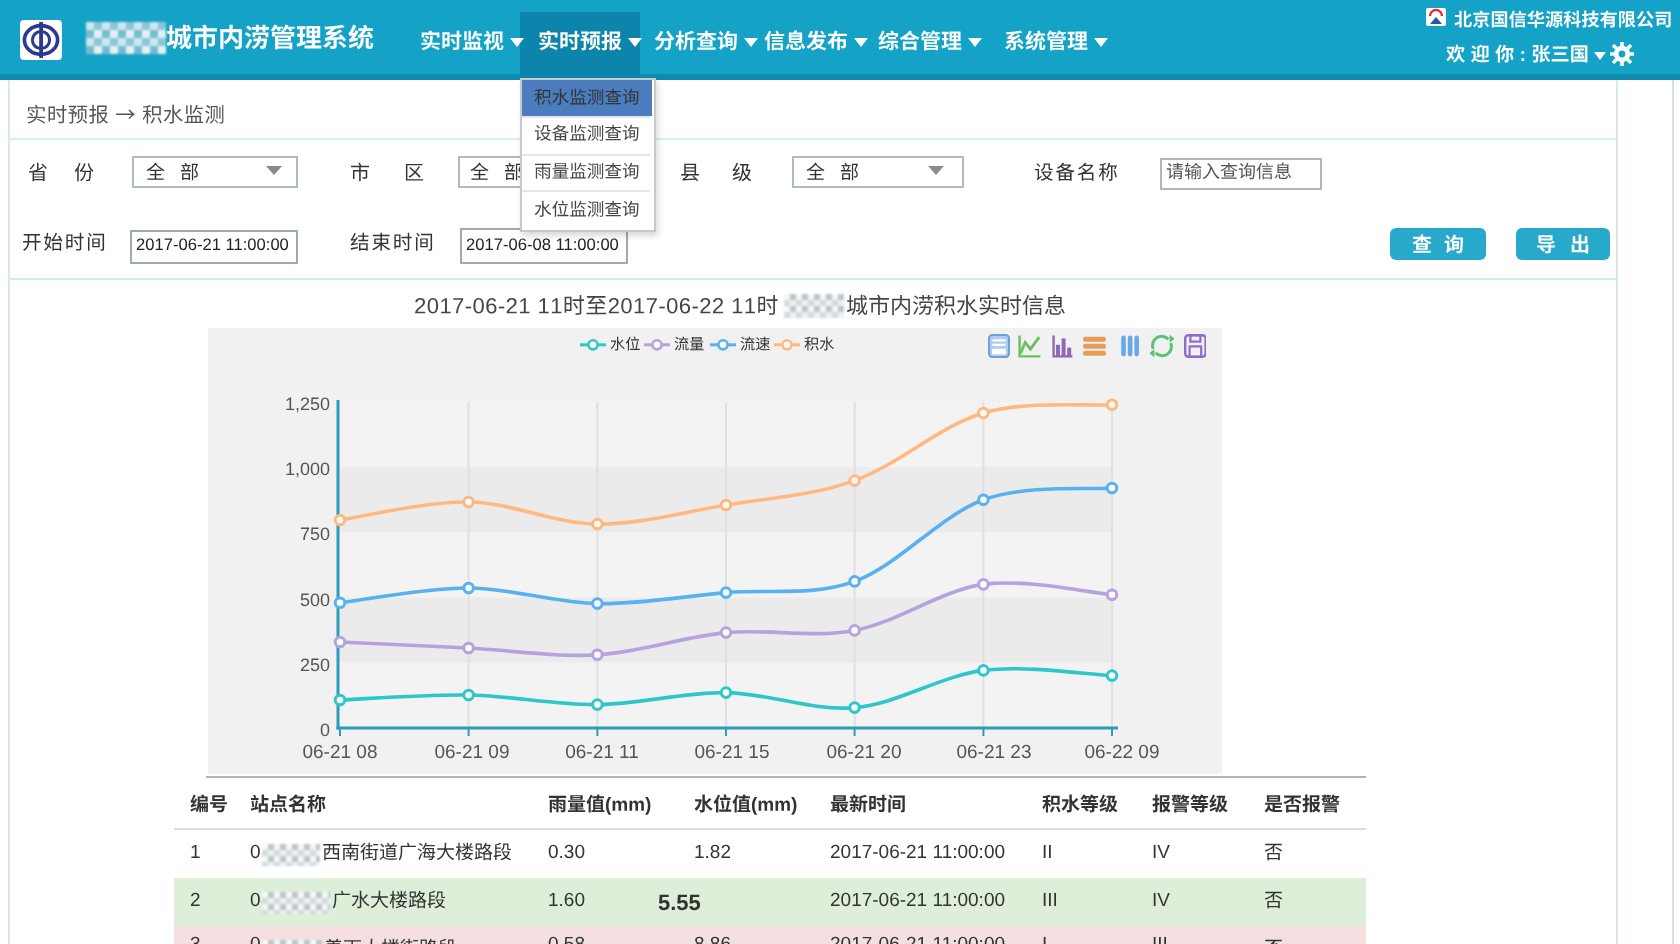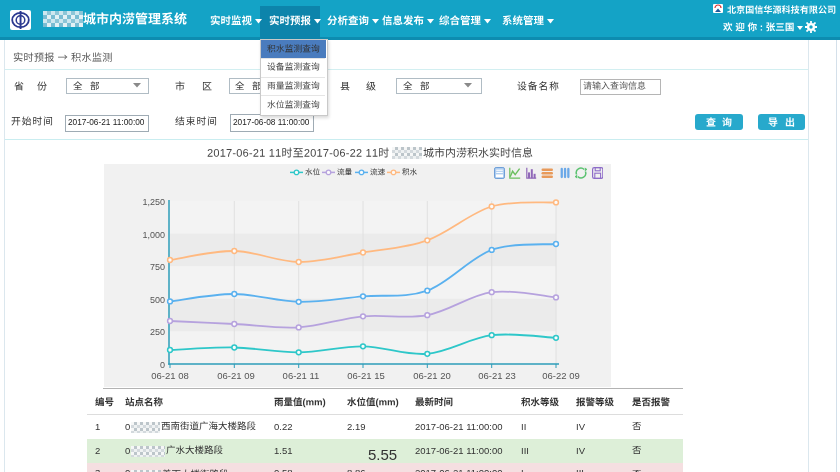--- a/index.html
+++ b/index.html
@@ -708,22 +708,22 @@
       <use href="#g117" transform="translate(19.00,8.36) scale(0.00950,-0.00950)"></use>
       <use href="#g118" transform="translate(28.50,8.36) scale(0.00950,-0.00950)"></use>
       <use href="#g119" transform="translate(38.00,8.36) scale(0.00950,-0.00950)"></use>
       <use href="#g120" transform="translate(47.50,8.36) scale(0.00950,-0.00950)"></use>
       <use href="#g121" transform="translate(57.00,8.36) scale(0.00950,-0.00950)"></use>
       <use href="#g122" transform="translate(66.50,8.36) scale(0.00950,-0.00950)"></use>
       <use href="#g123" transform="translate(76.00,8.36) scale(0.00950,-0.00950)"></use>
       <use href="#g124" transform="translate(85.50,8.36) scale(0.00950,-0.00950)"></use>
     </svg>
   </div>
-<div style="position:absolute;left:274px;top:421.5px;font-size:9.5px;color:#333;font-weight:normal;white-space:nowrap;line-height:1.15;">0.22</div>
-<div style="position:absolute;left:347px;top:421.5px;font-size:9.5px;color:#333;font-weight:normal;white-space:nowrap;line-height:1.15;">2.19</div>
+<div style="position:absolute;left:274px;top:421.5px;font-size:9.5px;color:#333;font-weight:normal;white-space:nowrap;line-height:1.15;">0.30</div>
+<div style="position:absolute;left:347px;top:421.5px;font-size:9.5px;color:#333;font-weight:normal;white-space:nowrap;line-height:1.15;">1.82</div>
 <div style="position:absolute;left:415px;top:421.5px;font-size:9.5px;color:#333;font-weight:normal;white-space:nowrap;line-height:1.15;">2017-06-21 11:00:00</div>
 <div style="position:absolute;left:521px;top:421.5px;font-size:9.5px;color:#333;font-weight:normal;white-space:nowrap;line-height:1.15;">II</div>
 <div style="position:absolute;left:576px;top:421.5px;font-size:9.5px;color:#333;font-weight:normal;white-space:nowrap;line-height:1.15;">IV</div>
 <div style="position:absolute;left:632.0px;top:420.5px;width:9.5px;height:10.4px">
     <svg style="display:block" width="9.5" height="10.4" viewBox="0 0 9.5 10.4" fill="#333">
       <use href="#g125" transform="translate(0.00,8.36) scale(0.00950,-0.00950)"></use>
     </svg>
   </div>
 <div style="position:absolute;left:95px;top:445.5px;font-size:9.5px;color:#333;font-weight:normal;white-space:nowrap;line-height:1.15;">2</div>
 <div style="position:absolute;left:125px;top:445.5px;font-size:9.5px;color:#333;font-weight:normal;white-space:nowrap;line-height:1.15;">0</div>
@@ -731,22 +731,22 @@
 <div style="position:absolute;left:166.0px;top:444.5px;width:57.0px;height:10.4px">
     <svg style="display:block" width="57.0" height="10.4" viewBox="0 0 57.0 10.4" fill="#333">
       <use href="#g119" transform="translate(0.00,8.36) scale(0.00950,-0.00950)"></use>
       <use href="#g49" transform="translate(9.50,8.36) scale(0.00950,-0.00950)"></use>
       <use href="#g121" transform="translate(19.00,8.36) scale(0.00950,-0.00950)"></use>
       <use href="#g122" transform="translate(28.50,8.36) scale(0.00950,-0.00950)"></use>
       <use href="#g123" transform="translate(38.00,8.36) scale(0.00950,-0.00950)"></use>
       <use href="#g124" transform="translate(47.50,8.36) scale(0.00950,-0.00950)"></use>
     </svg>
   </div>
-<div style="position:absolute;left:274px;top:445.5px;font-size:9.5px;color:#333;font-weight:normal;white-space:nowrap;line-height:1.15;">1.51</div>
-<div style="position:absolute;left:368px;top:445.5px;font-size:15px;color:#333;font-weight:normal;white-space:nowrap;line-height:1.15;">5.55</div>
+<div style="position:absolute;left:274px;top:445.5px;font-size:9.5px;color:#333;font-weight:normal;white-space:nowrap;line-height:1.15;">1.60</div>
+<div style="position:absolute;left:329px;top:445.5px;font-size:11px;color:#333;font-weight:bold;white-space:nowrap;line-height:1.15;">5.55</div>
 <div style="position:absolute;left:415px;top:445.5px;font-size:9.5px;color:#333;font-weight:normal;white-space:nowrap;line-height:1.15;">2017-06-21 11:00:00</div>
 <div style="position:absolute;left:521px;top:445.5px;font-size:9.5px;color:#333;font-weight:normal;white-space:nowrap;line-height:1.15;">III</div>
 <div style="position:absolute;left:576px;top:445.5px;font-size:9.5px;color:#333;font-weight:normal;white-space:nowrap;line-height:1.15;">IV</div>
 <div style="position:absolute;left:632.0px;top:444.5px;width:9.5px;height:10.4px">
     <svg style="display:block" width="9.5" height="10.4" viewBox="0 0 9.5 10.4" fill="#333">
       <use href="#g125" transform="translate(0.00,8.36) scale(0.00950,-0.00950)"></use>
     </svg>
   </div>
 <div style="position:absolute;left:95px;top:467.6px;font-size:9.5px;color:#333;font-weight:normal;white-space:nowrap;line-height:1.15;">3</div>
 <div style="position:absolute;left:125px;top:467.6px;font-size:9.5px;color:#333;font-weight:normal;white-space:nowrap;line-height:1.15;">0</div>

